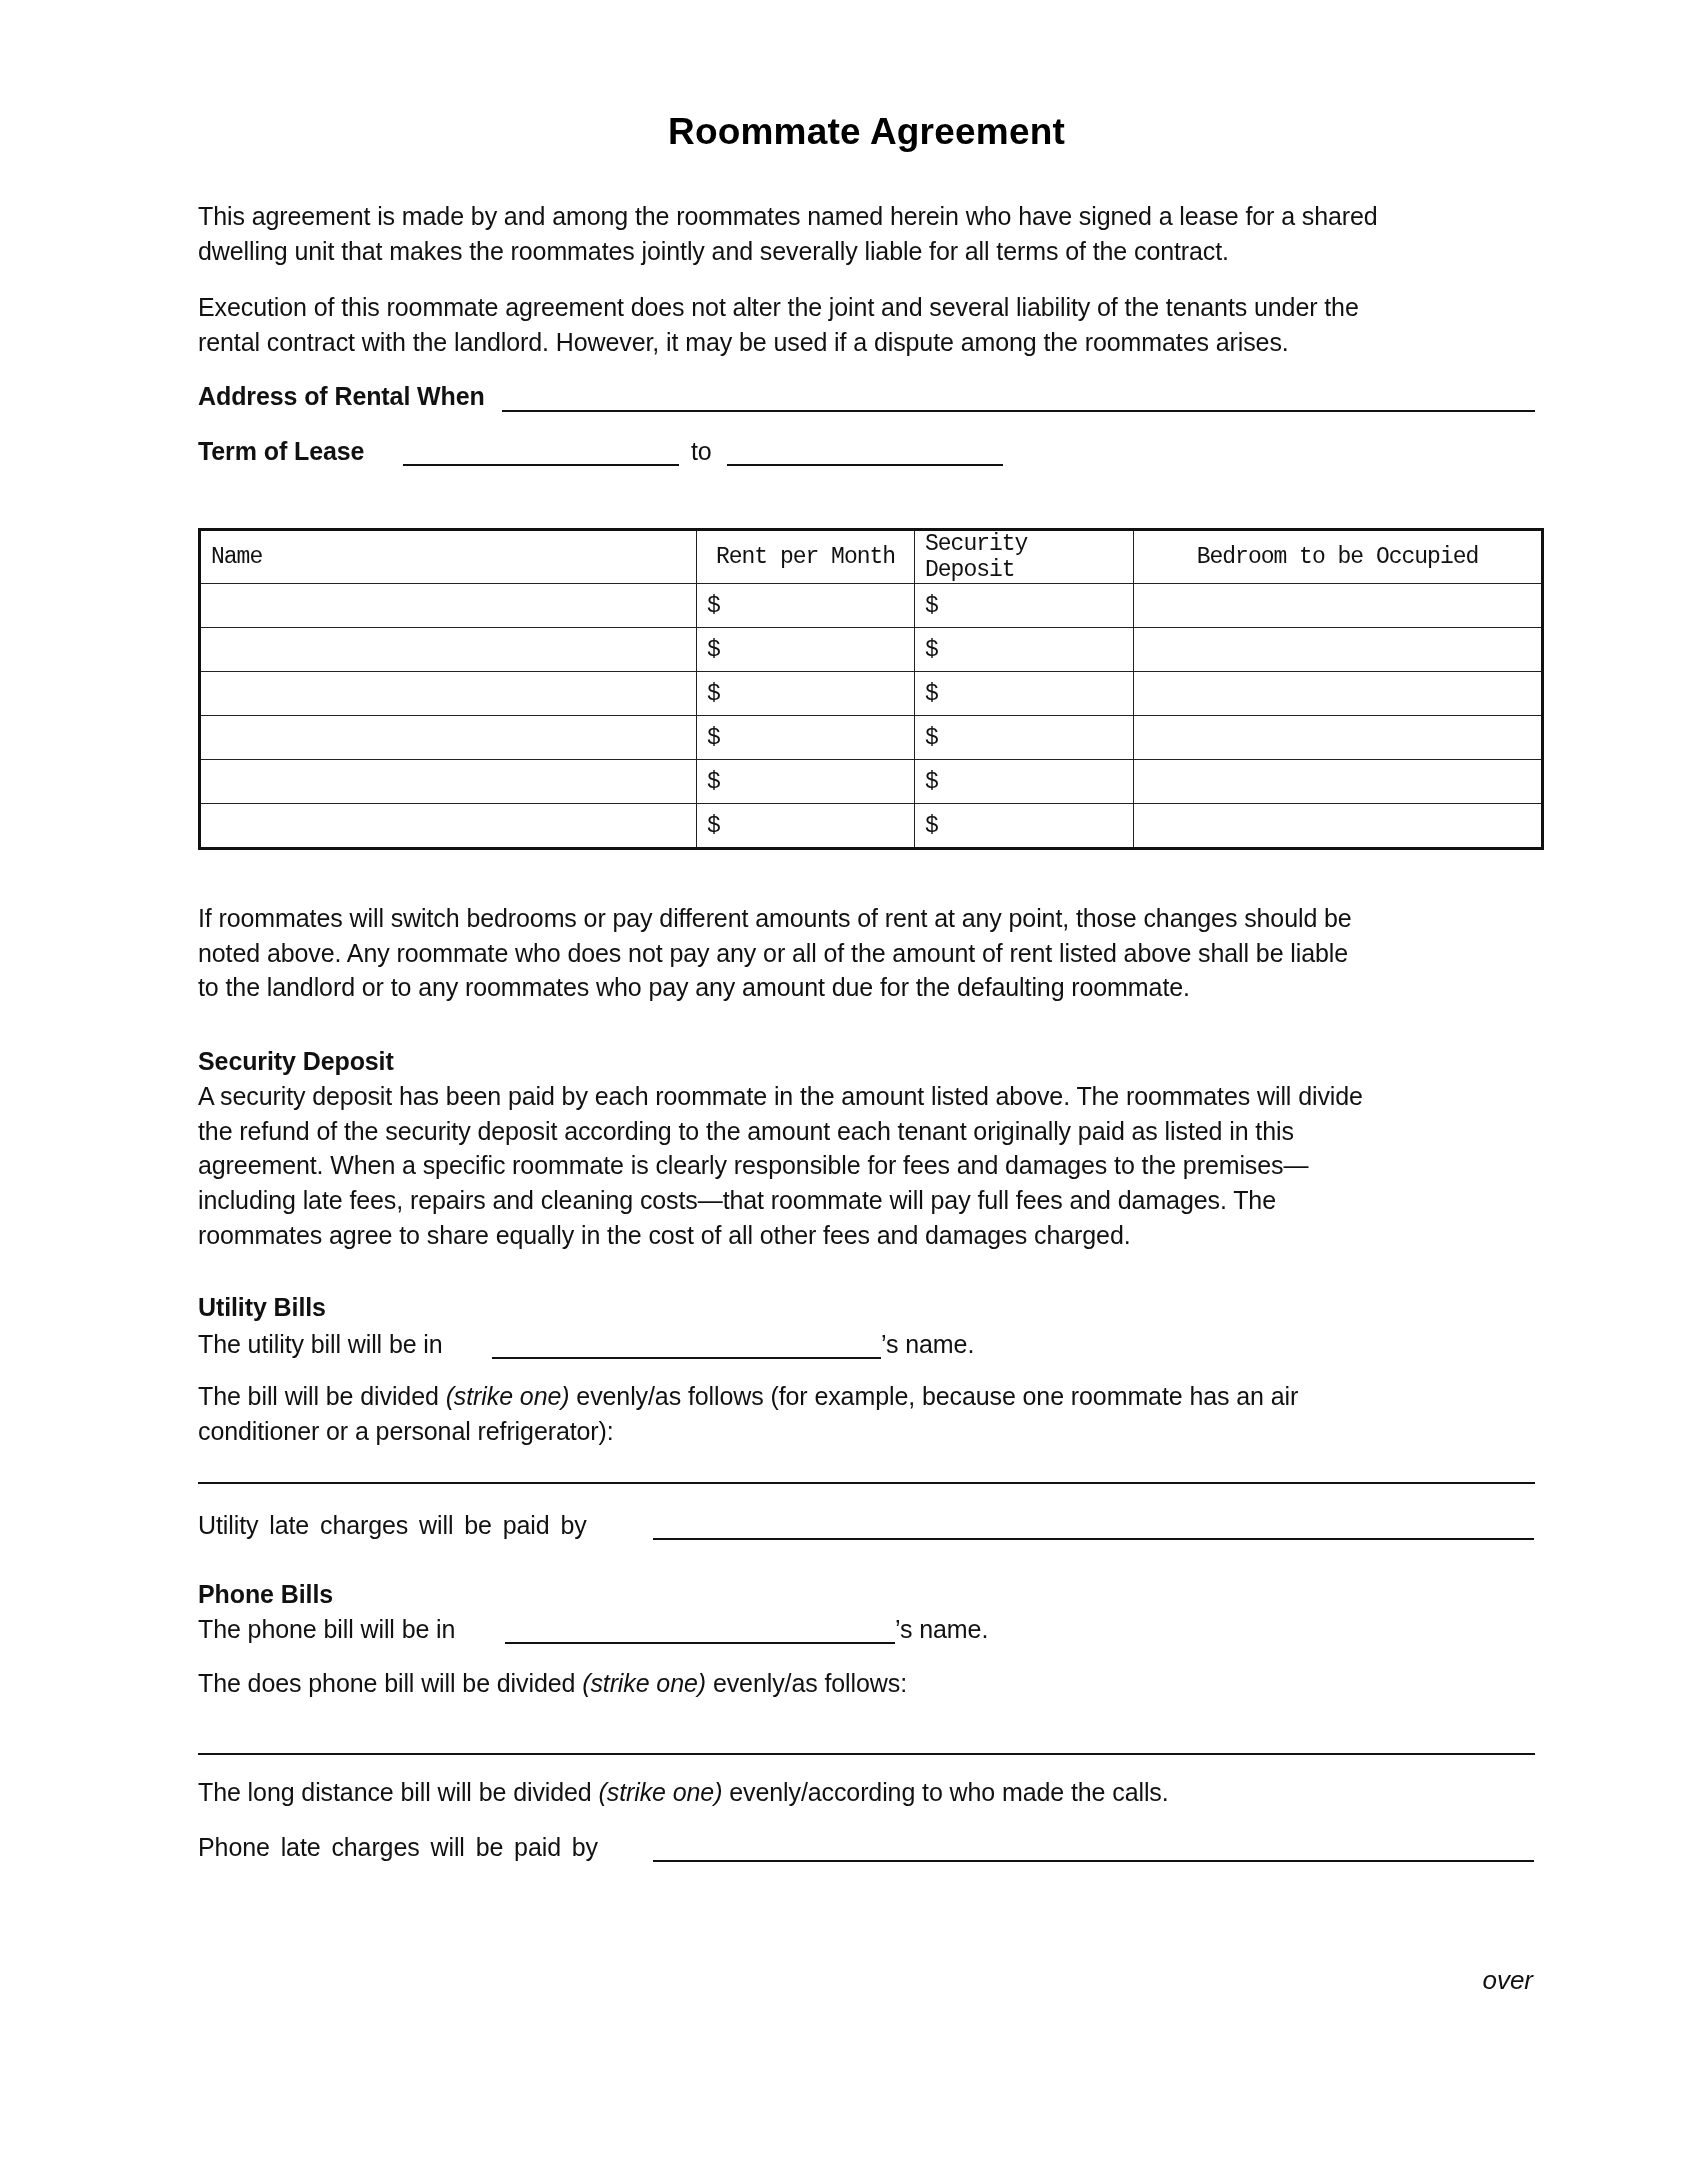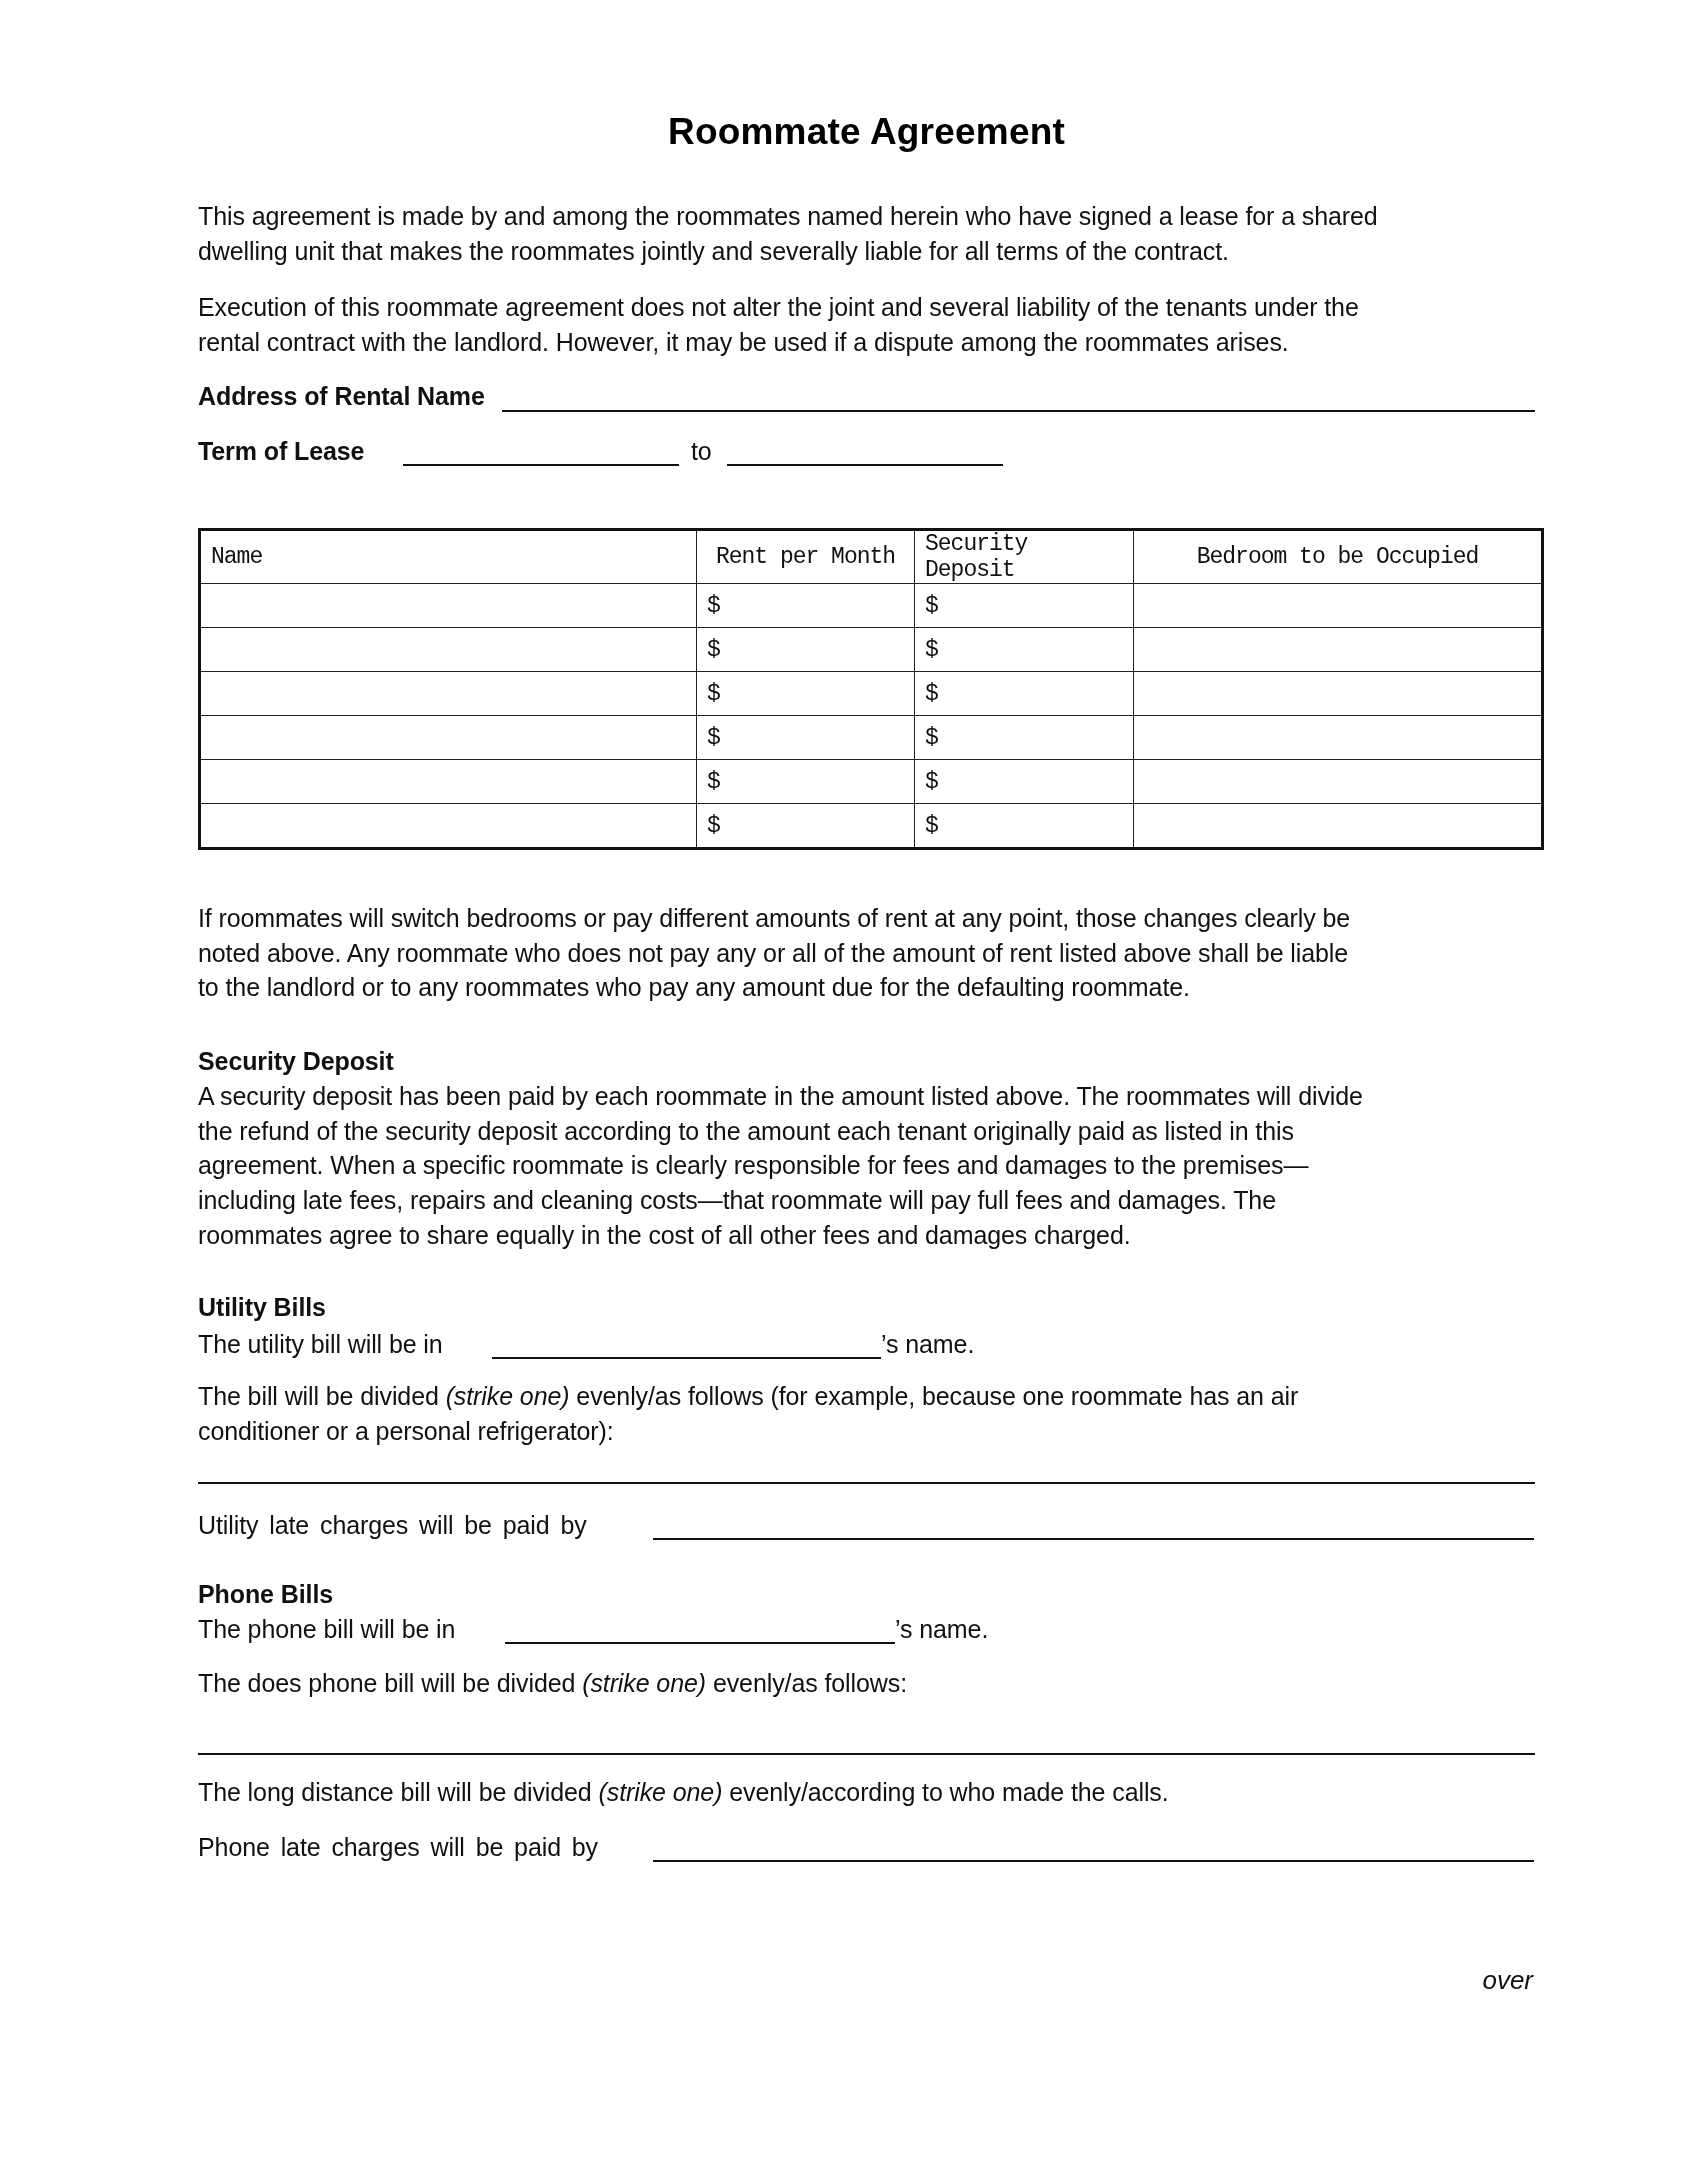--- a/index.html
+++ b/index.html
@@ -21,21 +21,21 @@
 <body>
 
 <div class="abs title">Roommate Agreement</div>
 
 <div class="abs line" style="top:201px">This agreement is made by and among the roommates named herein who have signed a lease for a shared</div>
 <div class="abs line" style="top:236px">dwelling unit that makes the roommates jointly and severally liable for all terms of the contract.</div>
 
 <div class="abs line" style="top:292px">Execution of this roommate agreement does not alter the joint and several liability of the tenants under the</div>
 <div class="abs line" style="top:327px">rental contract with the landlord. However, it may be used if a dispute among the roommates arises.</div>
 
-<div class="abs line bold" style="top:381px">Address of Rental Name</div>
+<div class="abs line bold" style="top:381px">Address of Rental When</div>
 <div class="uline" style="left:502px; width:1033px; top:410px;"><span></span></div>
 
 <div class="abs line bold" style="top:436px">Term of Lease</div>
 <div class="uline" style="left:403px; width:276px; top:464px;"><span></span></div>
 <div class="abs line" style="left:691px; top:436px">to</div>
 <div class="uline" style="left:727px; width:276px; top:464px;"><span></span></div>
 
 <table class="roster">
   <colgroup>
     <col style="width:497px">
@@ -84,21 +84,21 @@
     </tr>
     <tr>
       <td></td>
       <td>$</td>
       <td>$</td>
       <td></td>
     </tr>
   </tbody>
 </table>
 
-<div class="abs line" style="top:903px">If roommates will switch bedrooms or pay different amounts of rent at any point, those changes clearly be</div>
+<div class="abs line" style="top:903px">If roommates will switch bedrooms or pay different amounts of rent at any point, those changes should be</div>
 <div class="abs line" style="top:938px">noted above. Any roommate who does not pay any or all of the amount of rent listed above shall be liable</div>
 <div class="abs line" style="top:972px">to the landlord or to any roommates who pay any amount due for the defaulting roommate.</div>
 
 <div class="abs line bold" style="top:1046px">Security Deposit</div>
 <div class="abs line" style="top:1081px">A security deposit has been paid by each roommate in the amount listed above. The roommates will divide</div>
 <div class="abs line" style="top:1116px">the refund of the security deposit according to the amount each tenant originally paid as listed in this</div>
 <div class="abs line" style="top:1150px">agreement. When a specific roommate is clearly responsible for fees and damages to the premises—</div>
 <div class="abs line" style="top:1185px">including late fees, repairs and cleaning costs—that roommate will pay full fees and damages. The</div>
 <div class="abs line" style="top:1220px">roommates agree to share equally in the cost of all other fees and damages charged.</div>
 

